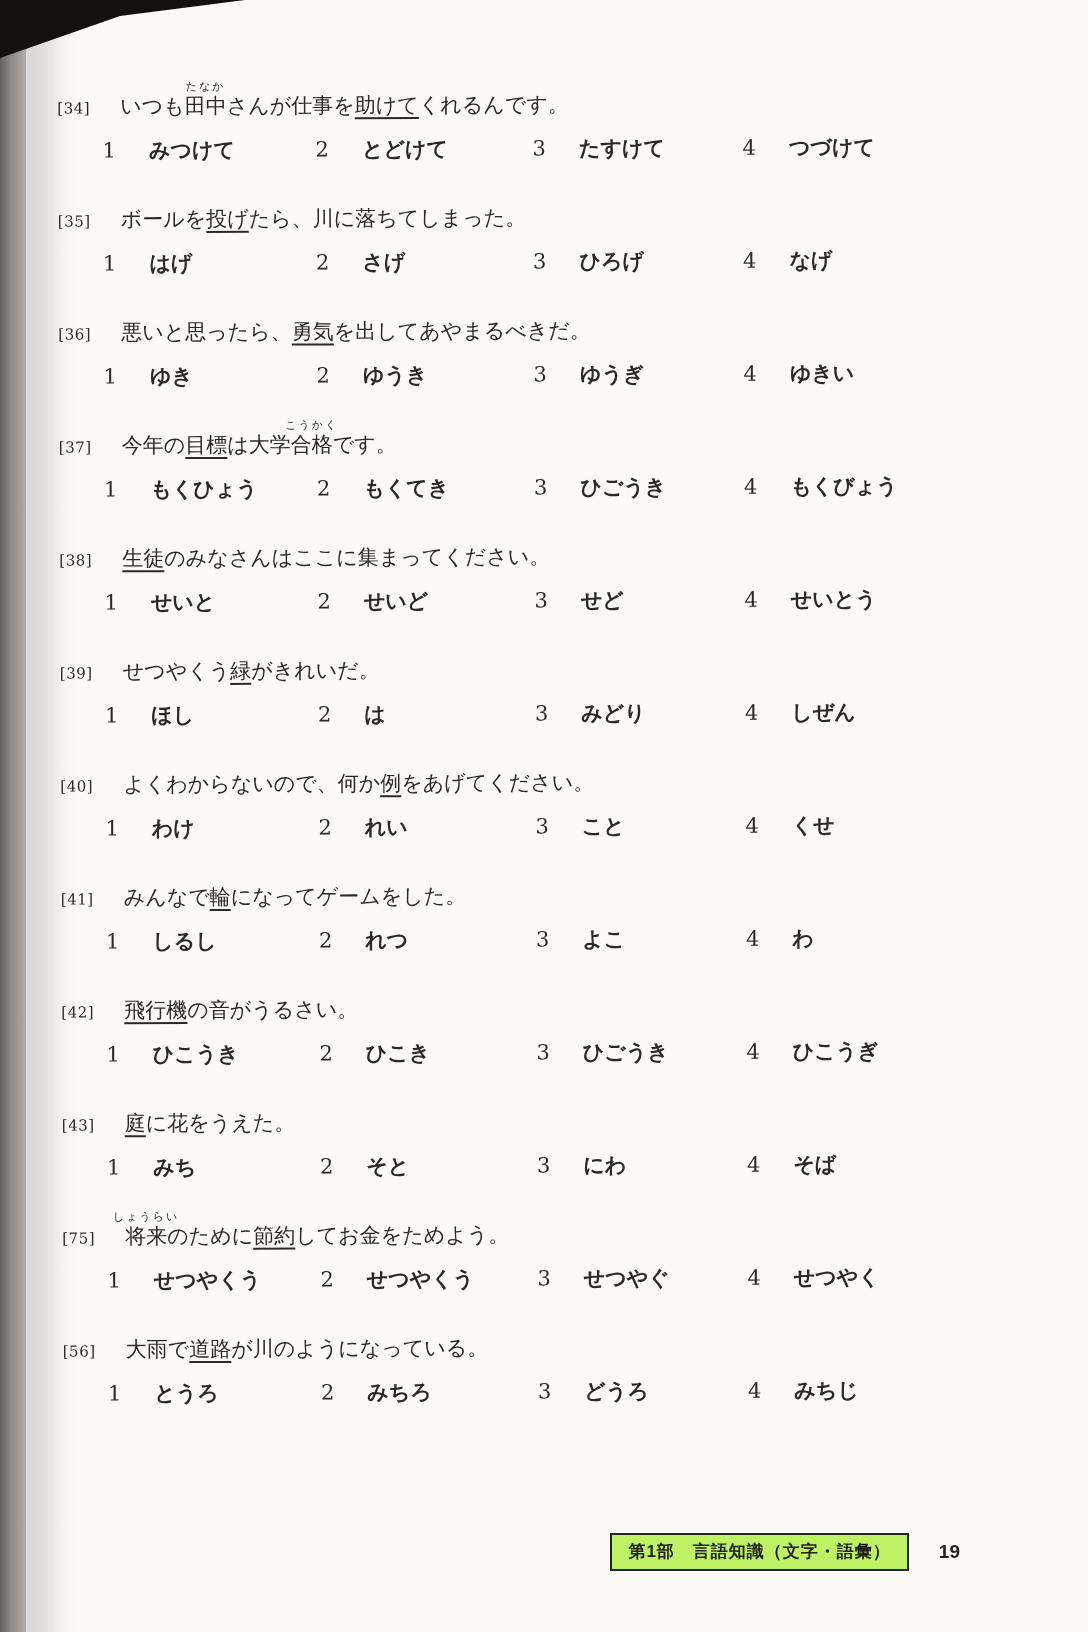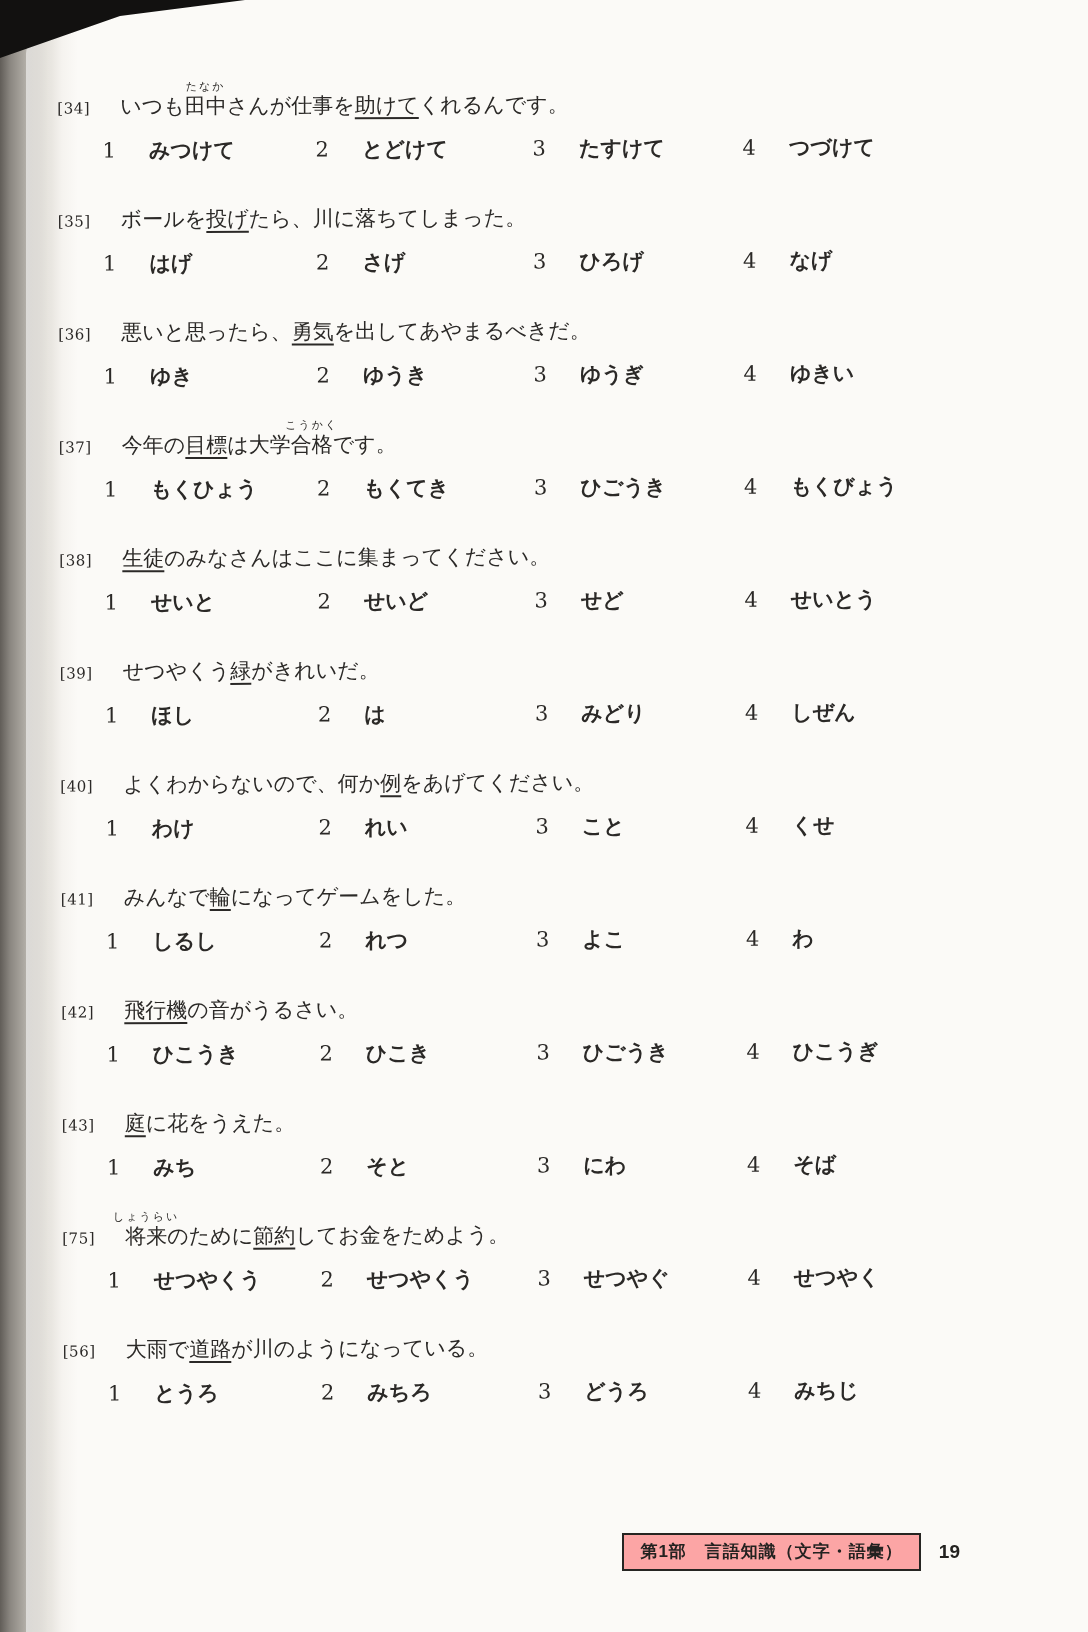--- a/index.html
+++ b/index.html
@@ -59,26 +59,26 @@
   .opt-text{font-size:21px;margin-left:33px;white-space:nowrap;font-weight:bold;}
   .footer{
     position:absolute;top:1533px;left:0;right:0;
     display:flex;justify-content:flex-end;align-items:center;
   }
   .footer-box{
     border:2px solid #262522;
     padding:5px 16px 6px 16px;
     font-family:"Liberation Sans","DejaVu Sans",sans-serif;
     font-weight:bold;font-size:17px;letter-spacing:1px;
-    color:#232220;background:#fca5a5;
+    color:#232220;background:#bef264;
   }
   .page-num{
     font-family:"Liberation Sans","DejaVu Sans",sans-serif;
     font-weight:bold;font-size:19px;color:#232220;
-    margin-left:18px;margin-right:128px;
+    margin-left:30px;margin-right:128px;
   }
 </style>
 </head>
 <body>
 
 <div class="page">
   <div class="spine-shade"></div>
   <div class="edge-curl"></div>
   <div class="corner-shade"></div>
 

